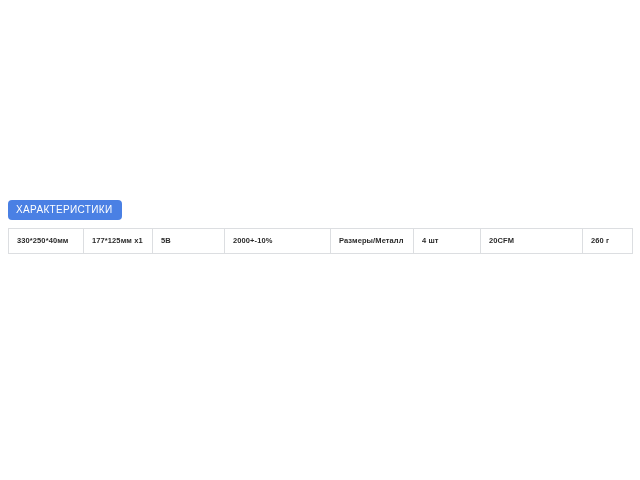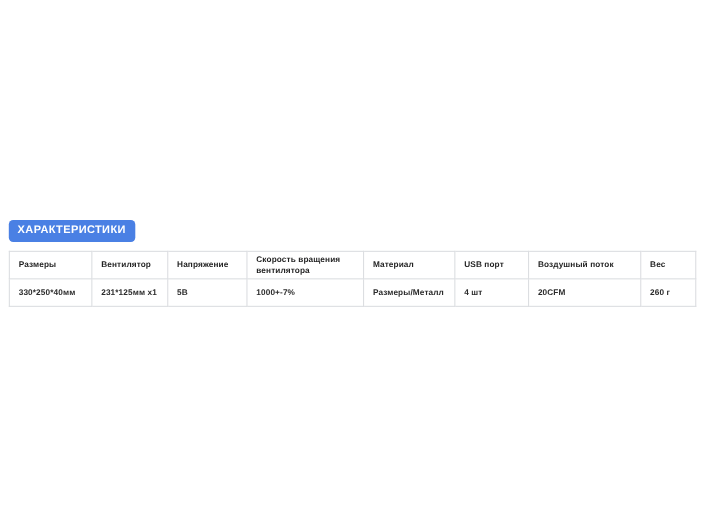--- a/index.html
+++ b/index.html
@@ -30,21 +30,21 @@
   .badge-row {
     position: absolute;
     left: 8px;
     top: 199px;
   }
   .badge {
     display: inline-block;
     background: #4a80e4;
     color: #ffffff;
     font-size: 10px;
-    font-weight: bold;
+    font-weight: normal;
     letter-spacing: 0.35px;
     line-height: 1;
     padding: 5px 9px 5px 8px;
     border-radius: 4px;
     white-space: nowrap;
   }
 
   
   .table-wrap {
     position: absolute;
@@ -105,35 +105,25 @@
         <col class="c0">
           <col class="c1">
           <col class="c2">
           <col class="c3">
         <col class="c4">
           <col class="c5">
           <col class="c6">
           <col class="c7">
       </colgroup>
       <tbody>
-        <tr class="head-row">
-          <td>Размеры</td>
-          <td>Вентилятор</td>
-          <td>Напряжение</td>
-          <td>Скорость вращения вентилятора</td>
-          <td>Материал</td>
-          <td>USB порт</td>
-          <td>Воздушный поток</td>
-          <td>Вес</td>
-        </tr>
         <tr class="value-row">
           <td>330*250*40мм</td>
-          <td>231*125мм х1</td>
+          <td>177*125мм х1</td>
           <td>5В</td>
-          <td>1000+-7%</td>
+          <td>2000+-10%</td>
           <td>Размеры/Металл</td>
           <td>4 шт</td>
           <td>20CFM</td>
           <td>260 г</td>
         </tr>
       </tbody>
     </table>
   </div>
 
 </div>

